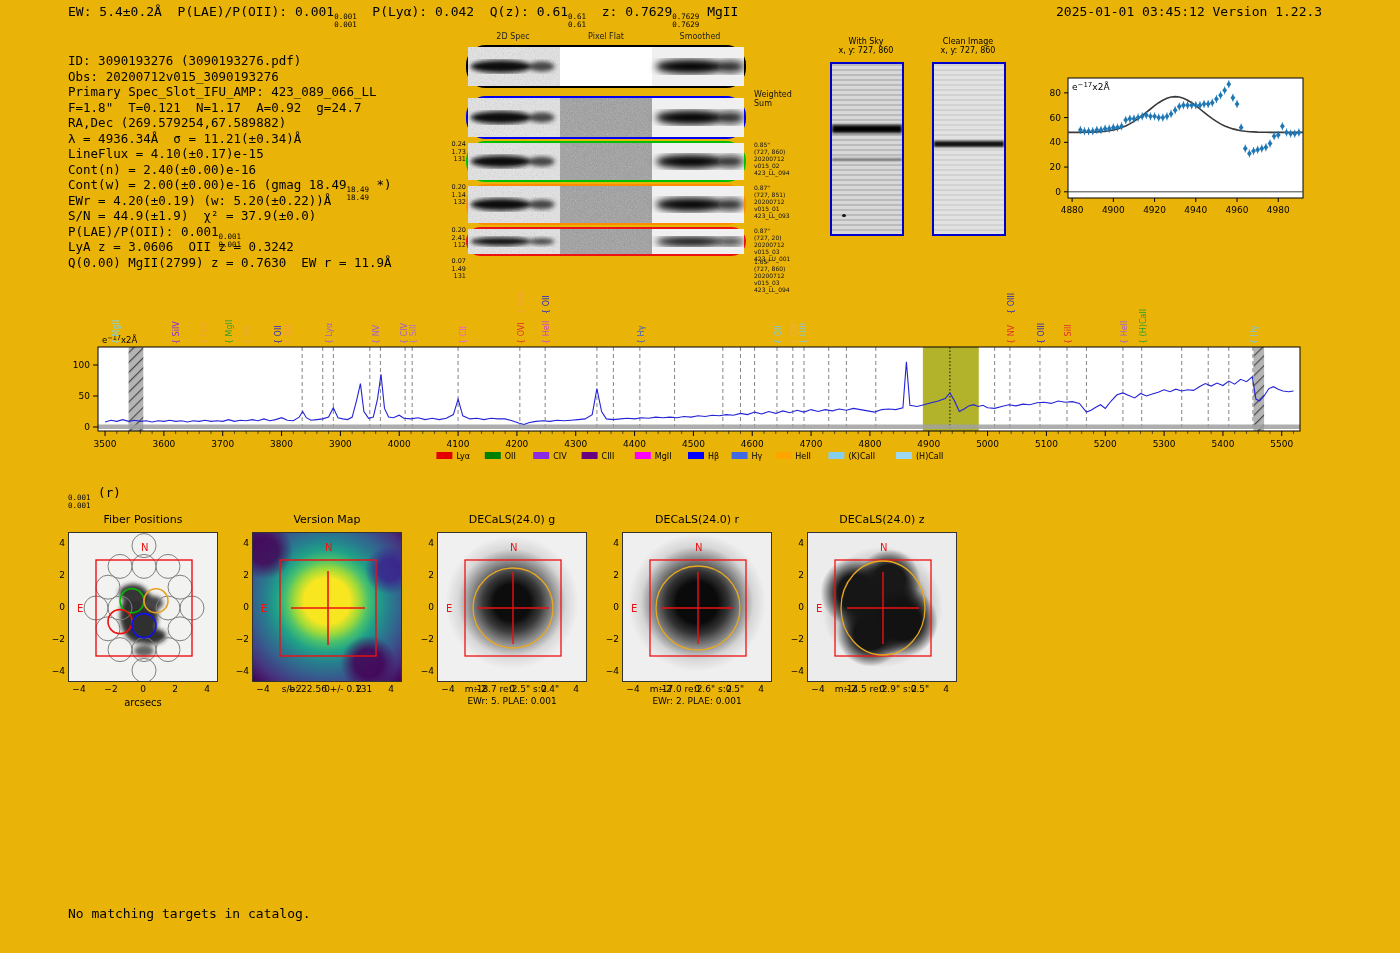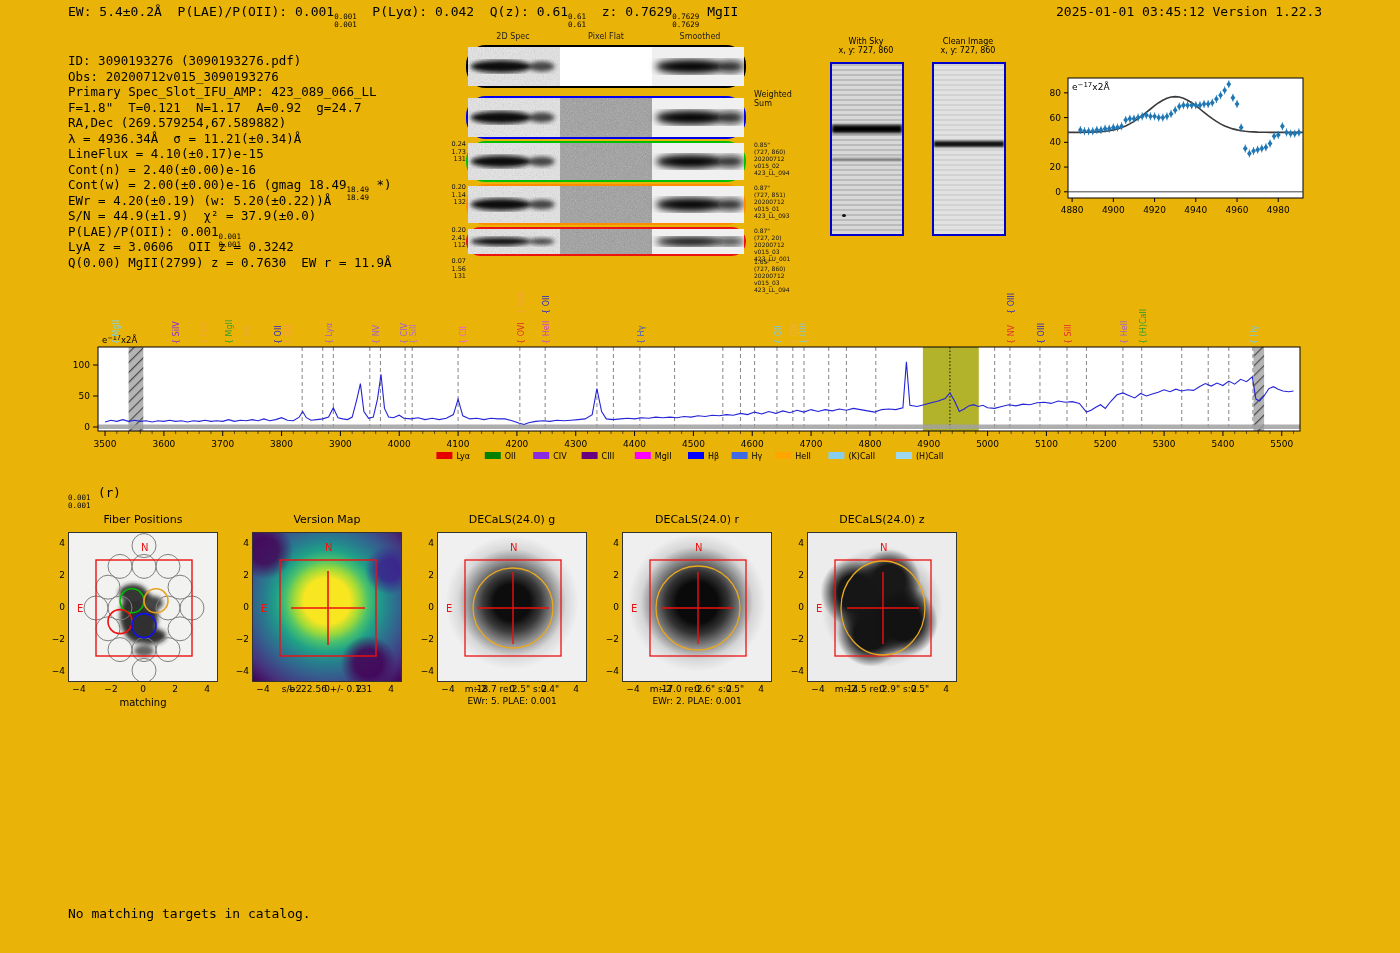--- a/index.html
+++ b/index.html
@@ -223,21 +223,21 @@
             </g>
             <g transform="translate(184,0)">
               <rect width="92" height="25" fill="#f0f0f0"></rect>
               <g filter="url(#b4)">
                 <ellipse cx="38.64" cy="12.5" rx="34.96" ry="4.5" fill="#000"></ellipse>
                 <ellipse cx="78.2" cy="12.5" rx="13.799999999999999" ry="3.75" fill="#111" opacity="0.9"></ellipse>
               </g>
             </g>
           </svg><div class="s2left">
             <div>0.07</div>
-            <div>1.56</div>
+            <div>1.49</div>
             <div>131</div>
           </div><div class="s2right">
             <div>1.65"</div>
             <div>(727, 860)</div>
             <div>20200712</div>
             <div>v015_03</div>
             <div>423_LL_094</div>
           </div></div>
       </div>
   </div>
@@ -667,21 +667,21 @@
         <span style="left: 107px;">2</span>
         <span style="left: 139px;">4</span>
       </div>
     <div class="yticks">
         <span style="top: 11px;">4</span>
         <span style="top: 43px;">2</span>
         <span style="top: 75px;">0</span>
         <span style="top: 107px;">−2</span>
         <span style="top: 139px;">−4</span>
       </div>
-    <div class="xlab">matching</div>
+    <div class="xlab">arcsecs</div>
   </div>
 
   <div class="cutout" style="left:252px">
     <div class="ttl">Version Map</div>
     <div class="panel vir">
       <svg class="ovl" width="150" height="150">
         <rect x="27" y="27" width="96" height="96" fill="none" stroke="#ee1111" stroke-width="1.4"></rect>
         <g stroke="#ee1111" stroke-width="1.6">
           <line x1="38" y1="75" x2="112" y2="75"></line>
             <line x1="75" y1="38" x2="75" y2="112"></line>

